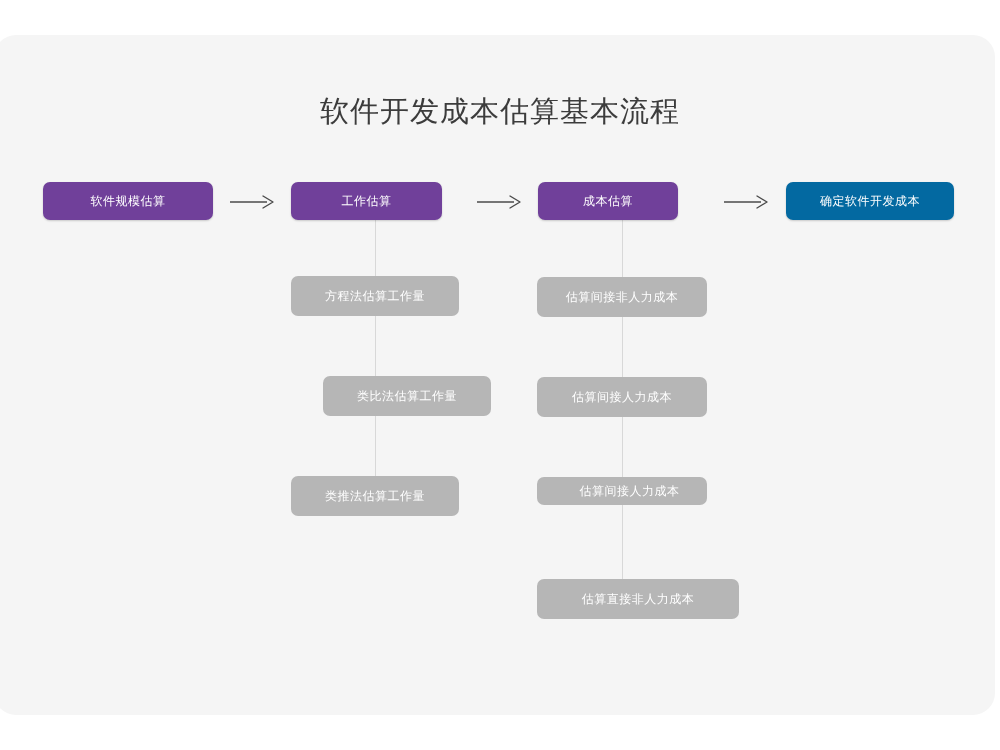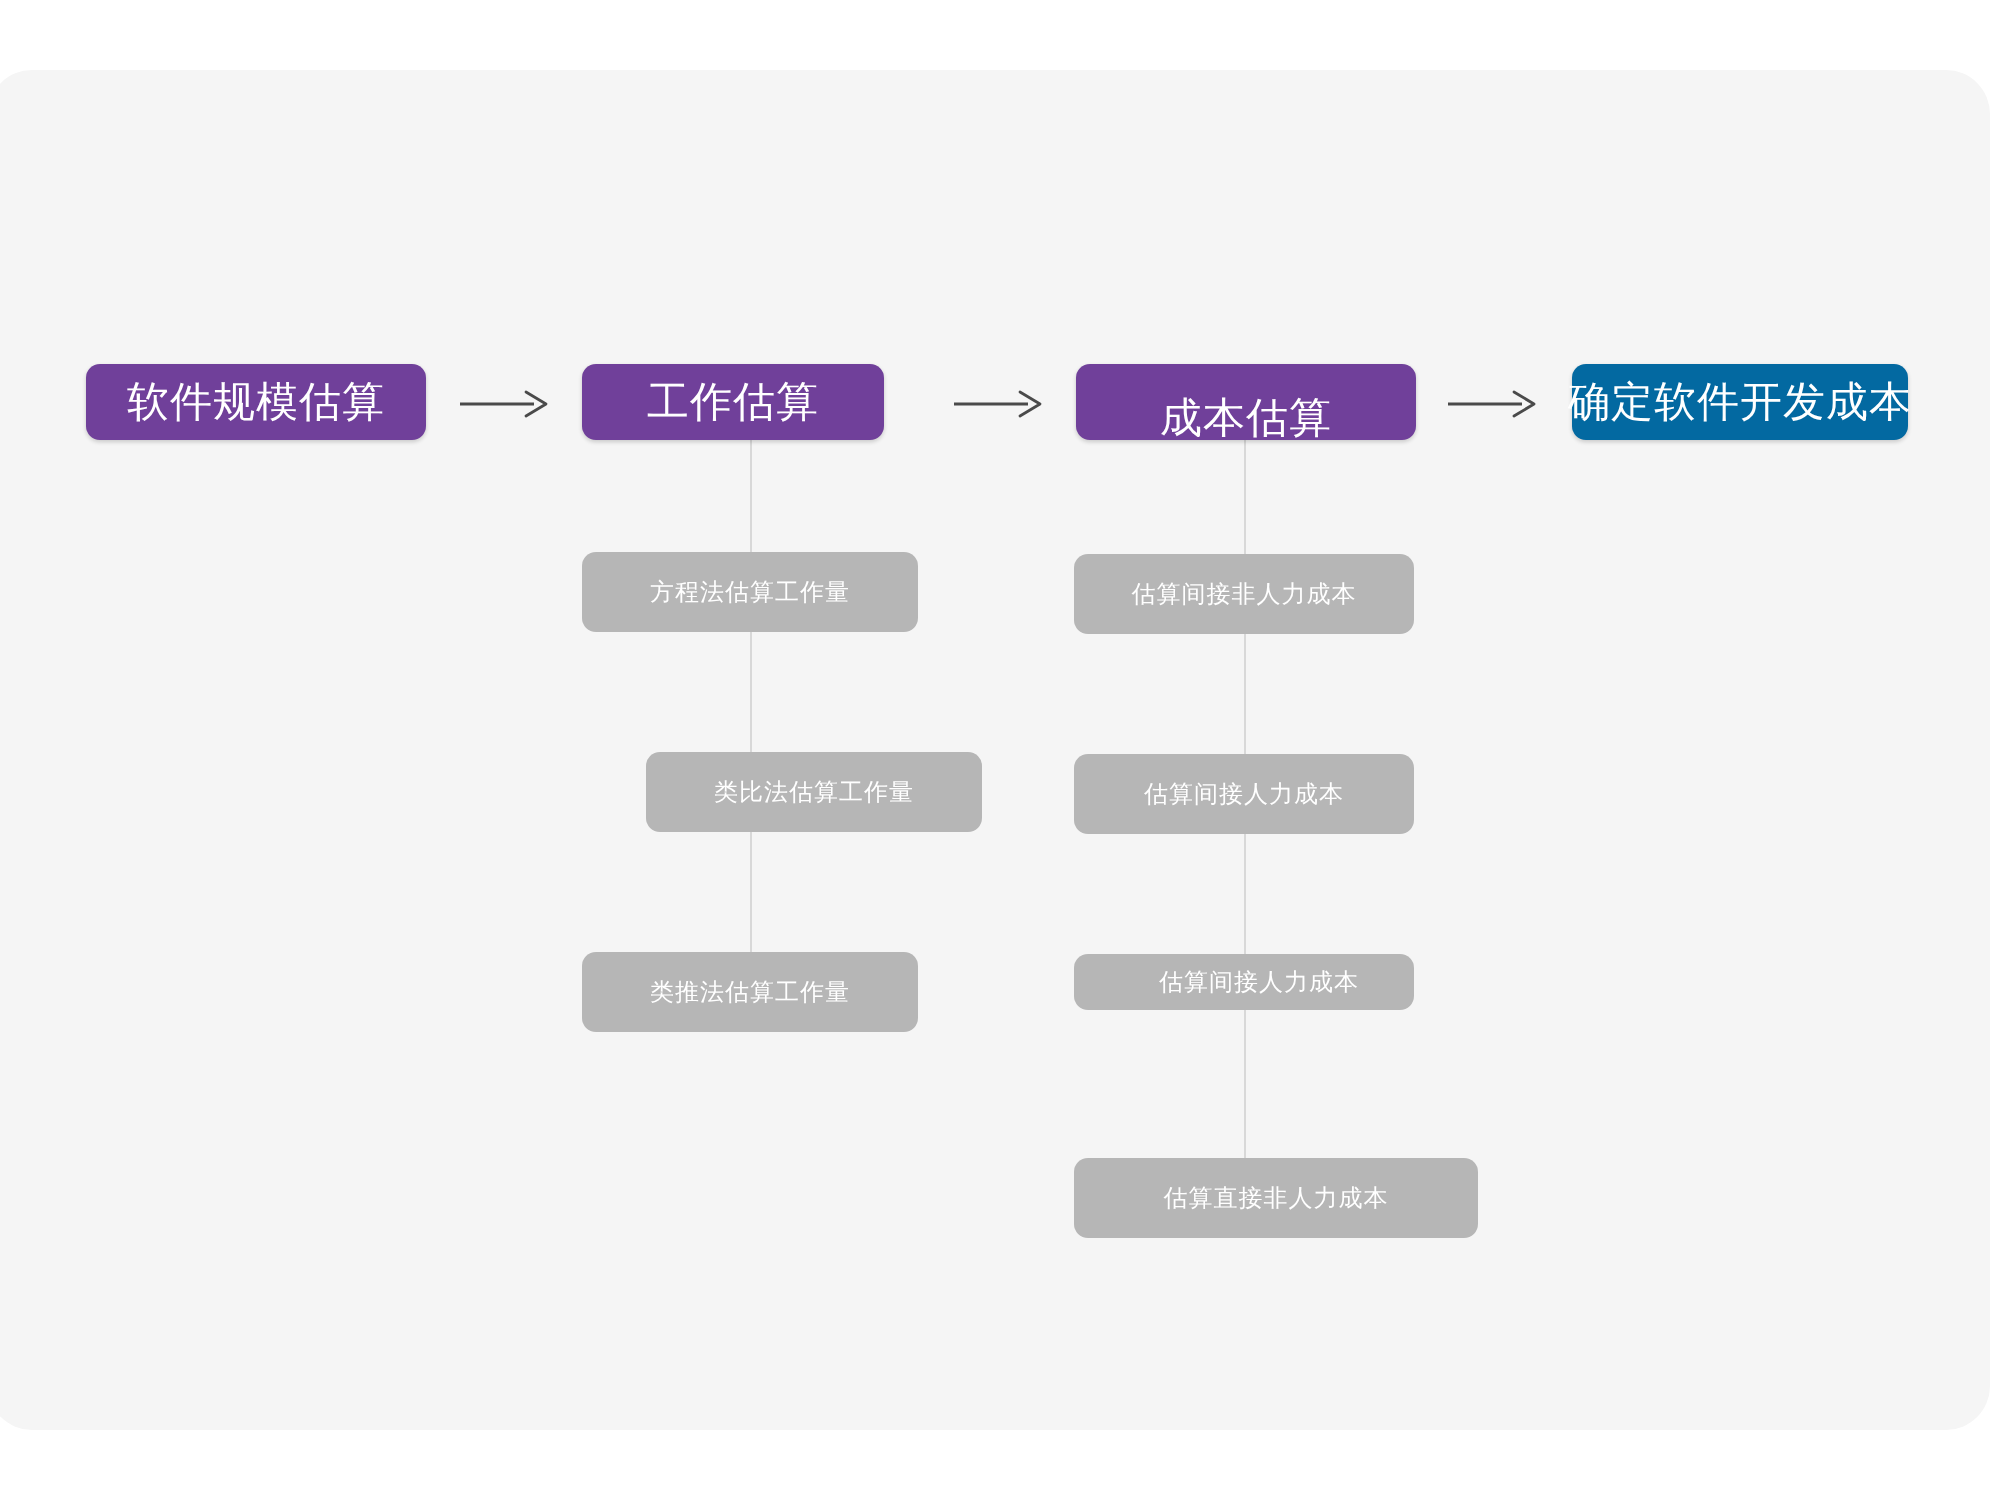--- a/index.html
+++ b/index.html
@@ -69,40 +69,41 @@
     display: flex;
     align-items: center;
     justify-content: center;
     border-radius: 7px;
     white-space: nowrap;
     user-select: none;
   }
   .node.primary {
     background: #70409a;
     color: #ffffff;
-    font-size: 21px;
+    font-size: 12px;
     box-shadow: 0 1px 2px rgba(0,0,0,0.18);
   }
   .node.secondary {
     background: #b6b6b6;
     color: #ffffff;
     font-size: 12px;
   }
   .node-label {
     line-height: 1;
     letter-spacing: 0.5px;
   }
 </style>
 </head>
 <body>
 
 <div id="canvas">
 
   <div class="card"></div>
 
+  <div class="title">软件开发成本估算基本流程</div>
 
   <div id="connectors">
       <div class="vline" style="left: 375px; top: 220px; height: 262px; background: rgb(216, 216, 216);"></div>
       <div class="vline" style="left: 622px; top: 220px; height: 365px; background: rgb(216, 216, 216);"></div>
     </div>
   <div id="arrows">
       <div class="arrow" style="left: 230px; top: 192px; width: 44px;">
         <svg width="44" height="20" viewBox="0 0 44 20">
           <line x1="0" y1="10" x2="37" y2="10" stroke="#4a4a4a" stroke-width="1.4"></line>
           <polyline points="33,4 43,10 33,16" fill="none" stroke="#4a4a4a" stroke-width="1.4" stroke-linecap="round" stroke-linejoin="round"></polyline>
@@ -130,21 +131,21 @@
       </div>
       <div class="node secondary" style="left: 291px; top: 276px; width: 168px; height: 40px; background: rgb(182, 182, 182);">
         <span class="node-label">方程法估算工作量</span>
       </div>
       <div class="node secondary" style="left: 291px; top: 376px; width: 168px; height: 40px; background: rgb(182, 182, 182); margin-left: 32px;">
         <span class="node-label">类比法估算工作量</span>
       </div>
       <div class="node secondary" style="left: 291px; top: 476px; width: 168px; height: 40px; background: rgb(182, 182, 182);">
         <span class="node-label">类推法估算工作量</span>
       </div>
-      <div class="node primary" style="left: 538px; top: 182px; width: 170px; height: 38px; background: rgb(112, 64, 154); align-items: flex-end;">
+      <div class="node primary" style="left: 538px; top: 182px; width: 140px; height: 38px; background: rgb(112, 64, 154);">
         <span class="node-label">成本估算</span>
       </div>
       <div class="node secondary" style="left: 537px; top: 277px; width: 170px; height: 40px; background: rgb(182, 182, 182);">
         <span class="node-label">估算间接非人力成本</span>
       </div>
       <div class="node secondary" style="left: 537px; top: 377px; width: 170px; height: 40px; background: rgb(182, 182, 182);">
         <span class="node-label">估算间接人力成本</span>
       </div>
       <div class="node secondary" style="left: 537px; top: 477px; width: 170px; height: 28px; background: rgb(182, 182, 182); padding-left: 15px;">
         <span class="node-label">估算间接人力成本</span>

